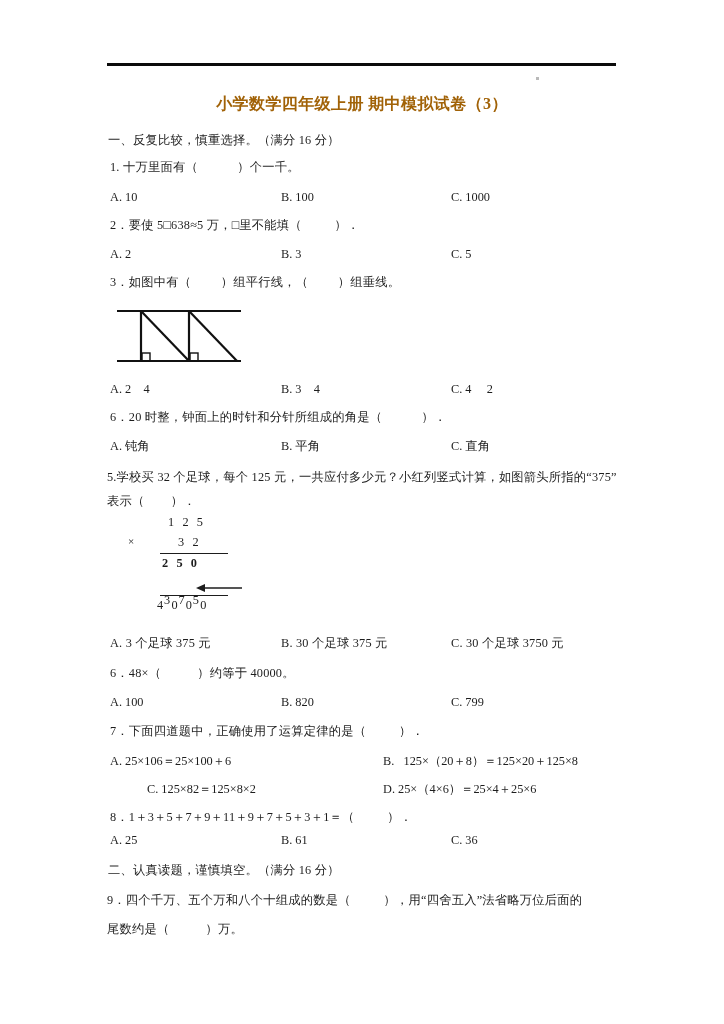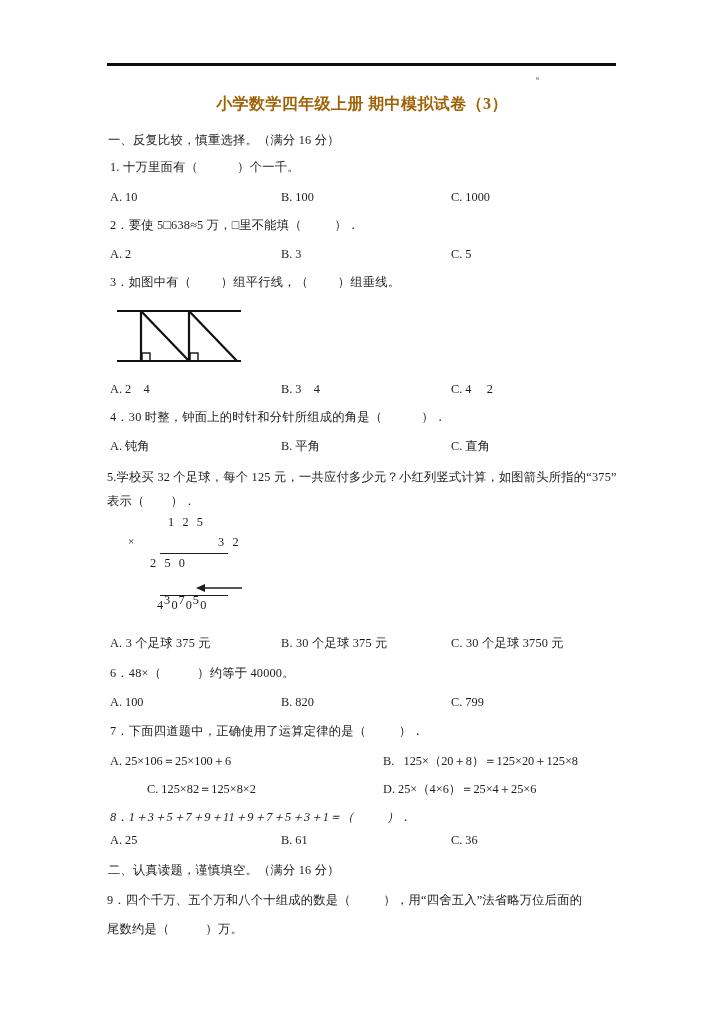--- a/index.html
+++ b/index.html
@@ -62,23 +62,23 @@
   .vmult .row{
     position:absolute;
     font-size:12.3px;
     letter-spacing:2.6px;
     white-space:pre;
     color:#1d1d1d;
     font-family:"Liberation Serif","DejaVu Serif",serif;
   }
   .vmult .r1{left:18px;top:0px;}
   .vmult .times{left:-22px;top:20px;font-size:11px;letter-spacing:0;}
-  .vmult .r2{left:28px;top:20px;margin-left:40px;}
+  .vmult .r2{left:28px;top:20px;}
   .vmult .bar1{position:absolute;left:10px;top:38px;width:68px;border-top:1.6px solid #1d1d1d;}
-  .vmult .r3{left:0;top:41px;}
+  .vmult .r3{left:12px;top:41px;font-weight:bold;}
   .vmult .r4{left:14px;top:78px;}
   .vmult .bar2{position:absolute;left:10px;top:80px;width:68px;border-top:1.6px solid #1d1d1d;}
   .vmult .r5{left:7px;top:83px;}
 
   .arrow{position:absolute;left:196px;top:581px;width:46px;height:14px;}
 </style>
 </head>
 <body>
 
 <div class="page">
@@ -116,21 +116,21 @@
 
       <rect x="25" y="44" width="8" height="8" fill="none" stroke="#111" stroke-width="1.4"></rect>
       <rect x="73" y="44" width="8" height="8" fill="none" stroke="#111" stroke-width="1.4"></rect>
     </svg>
   </div>
 
   <div class="ln colA" style="top:382px;">A. 2    4</div>
   <div class="ln colB" style="top:382px;">B. 3    4</div>
   <div class="ln colC" style="top:382px;">C. 4     2</div>
 
-  <div class="ln cjk qx" style="top:410px;">4．30 时整，钟面上的时针和分针所组成的角是（            ）．</div>
+  <div class="ln cjk qx" style="top:410px;">6．20 时整，钟面上的时针和分针所组成的角是（            ）．</div>
   <div class="ln colA" style="top:439px;">A. 钝角</div>
   <div class="ln colB" style="top:439px;">B. 平角</div>
   <div class="ln colC" style="top:439px;">C. 直角</div>
 
   <div class="ln cjk" style="left:107px;top:470px;">5.学校买 32 个足球，每个 125 元，一共应付多少元？小红列竖式计算，如图箭头所指的“375”</div>
   <div class="ln cjk" style="left:107px;top:494px;">表示（        ）．</div>
 
   <div class="vmult">
     <div class="row r1">1 2 5</div>
     <div class="row times">×</div>
@@ -157,21 +157,21 @@
   <div class="ln colA" style="top:695px;">A. 100</div>
   <div class="ln colB" style="top:695px;">B. 820</div>
   <div class="ln colC" style="top:695px;">C. 799</div>
 
   <div class="ln cjk qx" style="top:724px;">7．下面四道题中，正确使用了运算定律的是（          ）．</div>
   <div class="ln colA" style="top:754px;">A. 25×106＝25×100＋6</div>
   <div class="ln colB2" style="top:754px;text-align:center;">B.   125×（20＋8）＝125×20＋125×8</div>
   <div class="ln colA" style="top:782px;margin-left:37px;">C. 125×82＝125×8×2</div>
   <div class="ln colB2" style="top:782px;">D. 25×（4×6）＝25×4＋25×6</div>
 
-  <div class="ln cjk qx" style="top:810px;font-style:italic;">8．1＋3＋5＋7＋9＋11＋9＋7＋5＋3＋1＝（          ）．</div>
+  <div class="ln cjk qx" style="top:810px;">8．1＋3＋5＋7＋9＋11＋9＋7＋5＋3＋1＝（          ）．</div>
   <div class="ln colA" style="top:833px;">A. 25</div>
   <div class="ln colB" style="top:833px;">B. 61</div>
   <div class="ln colC" style="top:833px;">C. 36</div>
 
   <div class="ln cjk sec" style="left:108px;top:863px;">二、认真读题，谨慎填空。（满分 16 分）</div>
 
   <div class="ln cjk" style="left:107px;top:893px;">9．四个千万、五个万和八个十组成的数是（          ），用“四舍五入”法省略万位后面的</div>
   <div class="ln cjk" style="left:107px;top:922px;">尾数约是（           ）万。</div>
 
 </div>

